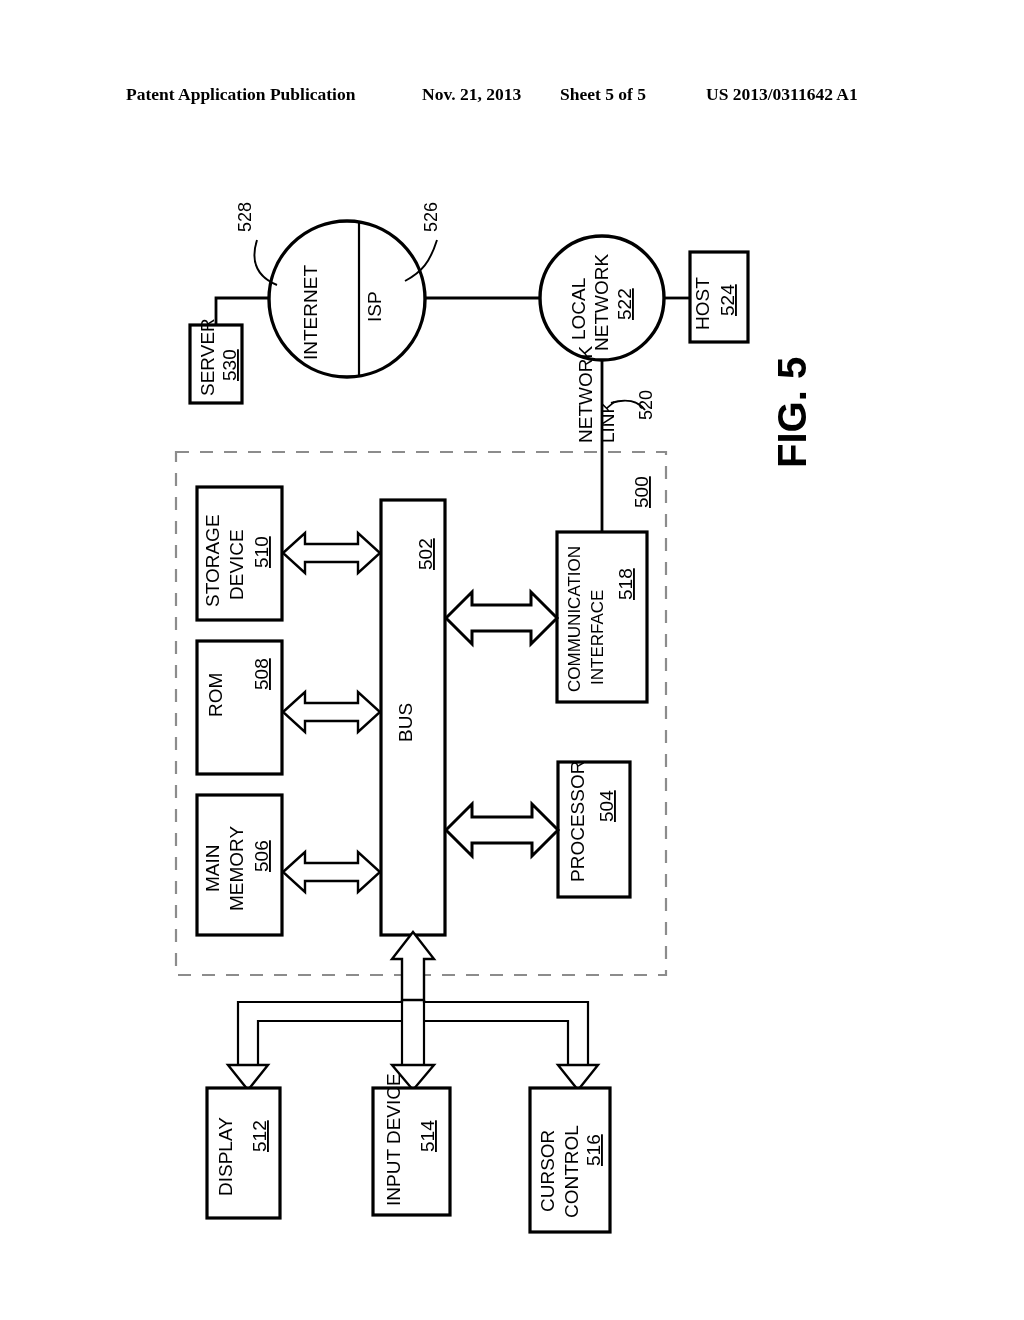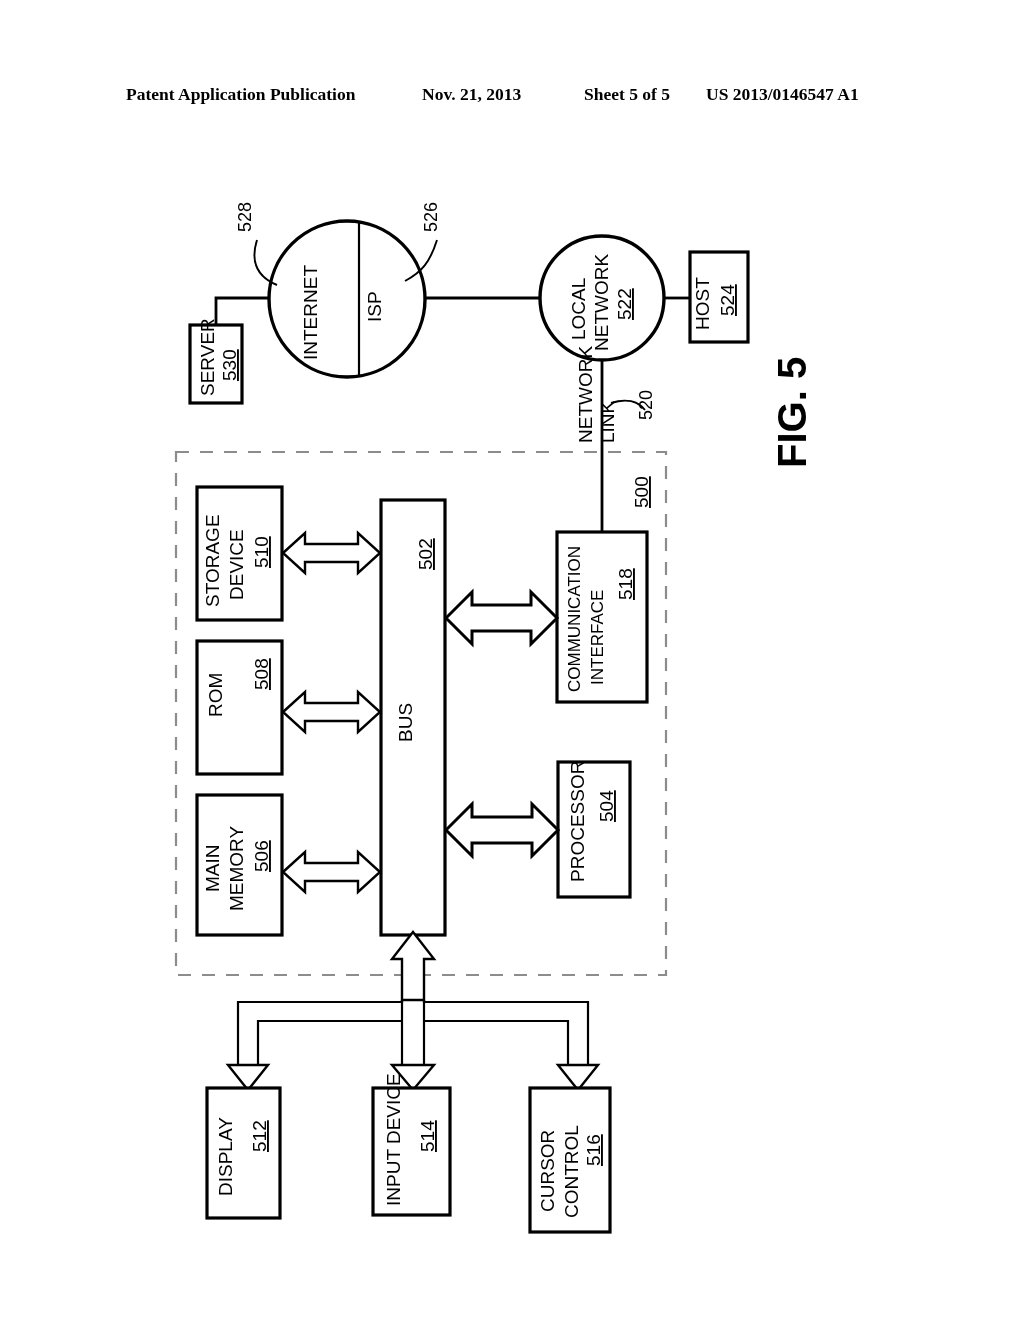--- a/index.html
+++ b/index.html
@@ -30,21 +30,21 @@
     height: 30px;
     font-family: "Liberation Serif", serif;
     font-weight: bold;
     font-size: 17.5px;
     color: #000;
     white-space: nowrap;
   }
   .hdr span { position: absolute; top: 0; }
   .hdr-pub   { left: 126px; }
   .hdr-date  { left: 422px; text-align: center; }
-  .hdr-sheet { left: 584px; }
+  .hdr-sheet { left: 560px; }
   .hdr-num   { left: 706px; }
 
   
   #figure {
     position: absolute;
     left: 0; top: 0;
     width: 1024px;
     height: 1320px;
   }
   svg { display: block; }
@@ -79,21 +79,21 @@
 </style>
 </head>
 <body>
 
 <div id="page">
 
   <div class="hdr">
     <span class="hdr-pub">Patent Application Publication</span>
     <span class="hdr-date">Nov. 21, 2013</span>
     <span class="hdr-sheet">Sheet 5 of 5</span>
-    <span class="hdr-num">US 2013/0146547 A1</span>
+    <span class="hdr-num">US 2013/0311642 A1</span>
   </div>
 
   <svg id="figure" viewBox="0 0 1024 1320">
 
     <rect class="dash" x="176" y="452" width="490" height="523"></rect>
 
     <rect class="bx" x="190" y="325" width="52" height="78"></rect>
     <text class="lbl" transform="translate(214,396) rotate(-90)">SERVER</text>
     <text class="ref" transform="translate(236,381) rotate(-90)">530</text>
 

